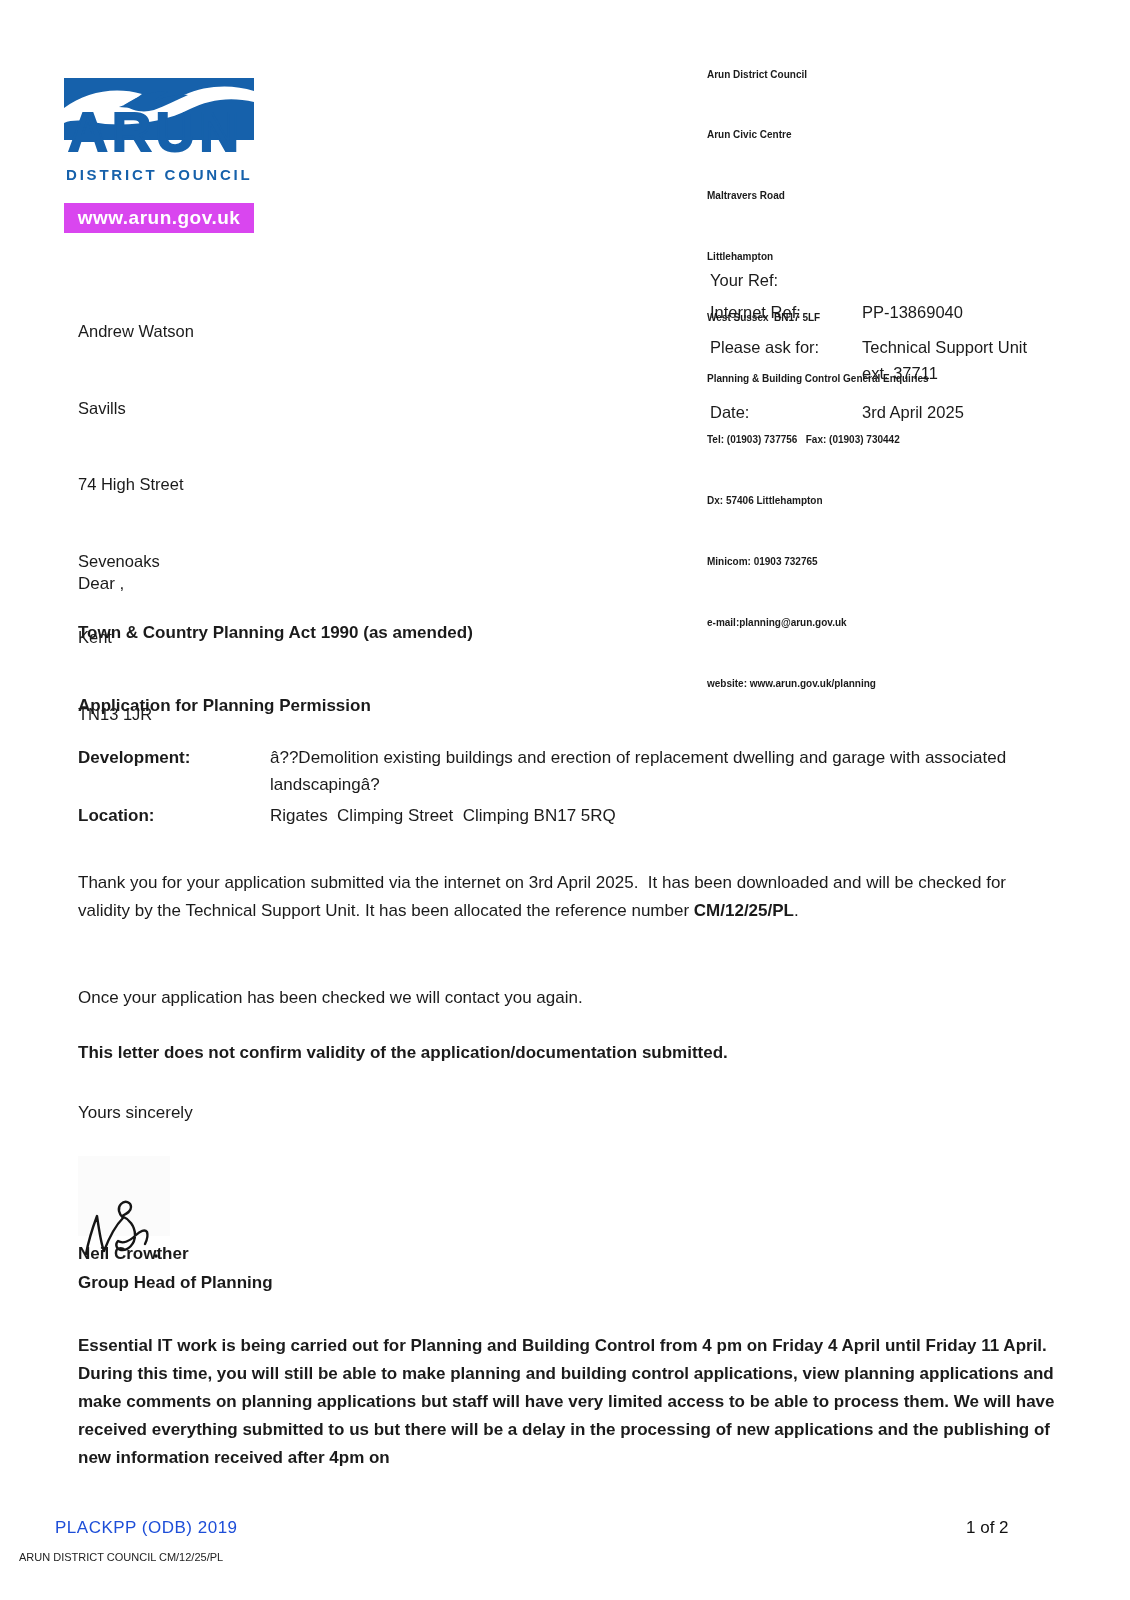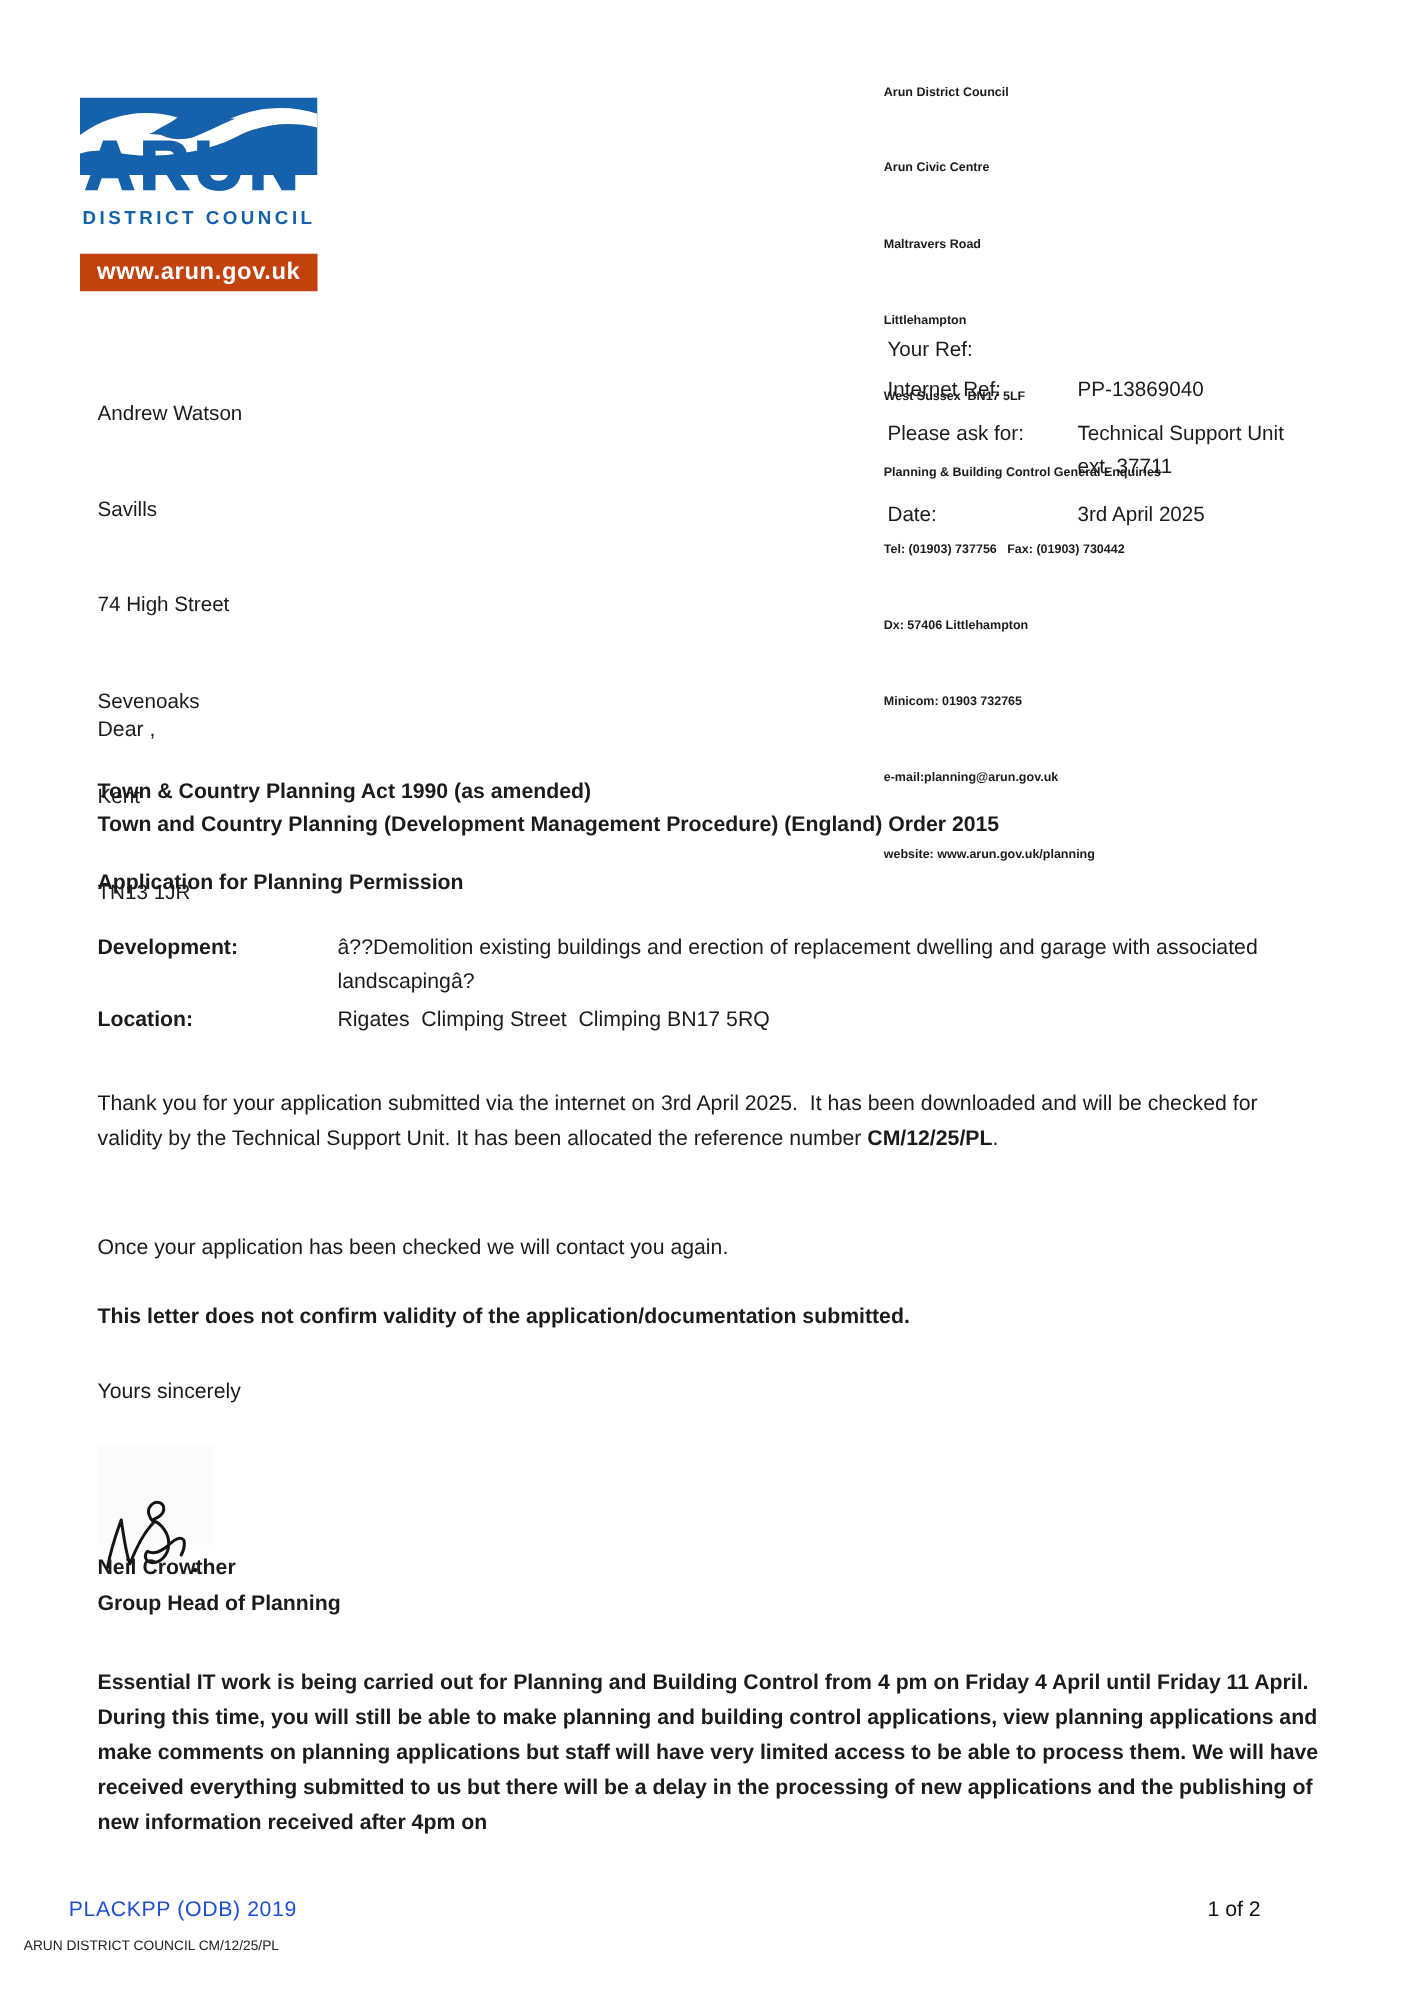--- a/index.html
+++ b/index.html
@@ -9,21 +9,21 @@
   }
   .abs { position:absolute; white-space:pre-wrap; }
   .b   { font-weight:bold; }
 
   
   .logo-wave   { left:64px; top:42px; width:190px; height:62px; }
   .logo-name   { left:68px; top:104px; font-size:55px; line-height:56px; font-weight:bold;
                  letter-spacing:4px; color:#1661ab; -webkit-text-stroke:2px #1661ab; }
   .logo-sub    { left:66px; top:166px; font-size:15px; font-weight:bold;
                  letter-spacing:2.8px; color:#1661ab; }
-  .logo-bar    { left:64px; top:203px; width:190px; height:30px; background:#c2410c;
+  .logo-bar    { left:64px; top:203px; width:190px; height:30px; background:#d946ef;
                  display:flex; align-items:center; justify-content:center; }
   .logo-bar span { color:#ffffff; font-weight:bold; font-size:19px; letter-spacing:0.5px; }
 
   
   .council { left:707px; top:24px; font-size:10px; font-weight:bold; line-height:20.3px; }
 
   
   .recipient { left:78px; top:268px; font-size:16.5px; line-height:25.5px; }
   .ref-label { font-size:16.5px; }
   .ref-value { font-size:16.5px; }
@@ -89,21 +89,20 @@
   <div class="abs ref-label" style="left:710px; top:338px;">Please ask for:</div>
   <div class="abs ref-value" style="left:862px; top:338px;">Technical Support Unit</div>
   <div class="abs ref-value" style="left:862px; top:364px;">ext. 37711</div>
 
   <div class="abs ref-label" style="left:710px; top:403px;">Date:</div>
   <div class="abs ref-value" style="left:862px; top:403px;">3rd April 2025</div>
 
   <div class="abs body-text" style="left:78px; top:570px;">Dear ,</div>
 
   <div class="abs body-text b" style="left:78px; top:619px; width:980px; line-height:27px;">Town &amp; Country Planning Act 1990 (as amended)</div>
-  <div class="abs body-text b" style="left:78px; top:646px; width:980px; line-height:27px;">Town and Country Planning (Development Management Procedure) (England) Order 2015</div>
 
   <div class="abs body-text b" style="left:78px; top:692px;text-align:right;">Application for Planning Permission</div>
 
   <div class="abs body-text b" style="left:78px; top:744px;">Development:</div>
   <div class="abs body-text" style="left:270px; top:744px; width:772px; line-height:27px;">â??Demolition existing buildings and erection of replacement dwelling and garage with associated landscapingâ?</div>
 
   <div class="abs body-text b" style="left:78px; top:802px;">Location:</div>
   <div class="abs body-text" style="left:270px; top:802px; width:772px;">Rigates  Climping Street  Climping BN17 5RQ</div>
 
   <div class="abs body-text" style="left:78px; top:869px; width:965px;"><span>Thank you for your application submitted via the internet on 3rd April 2025.  It has been downloaded and will be checked for validity by the Technical Support Unit. It has been allocated the reference number </span><span class="b">CM/12/25/PL</span><span>.</span></div>

